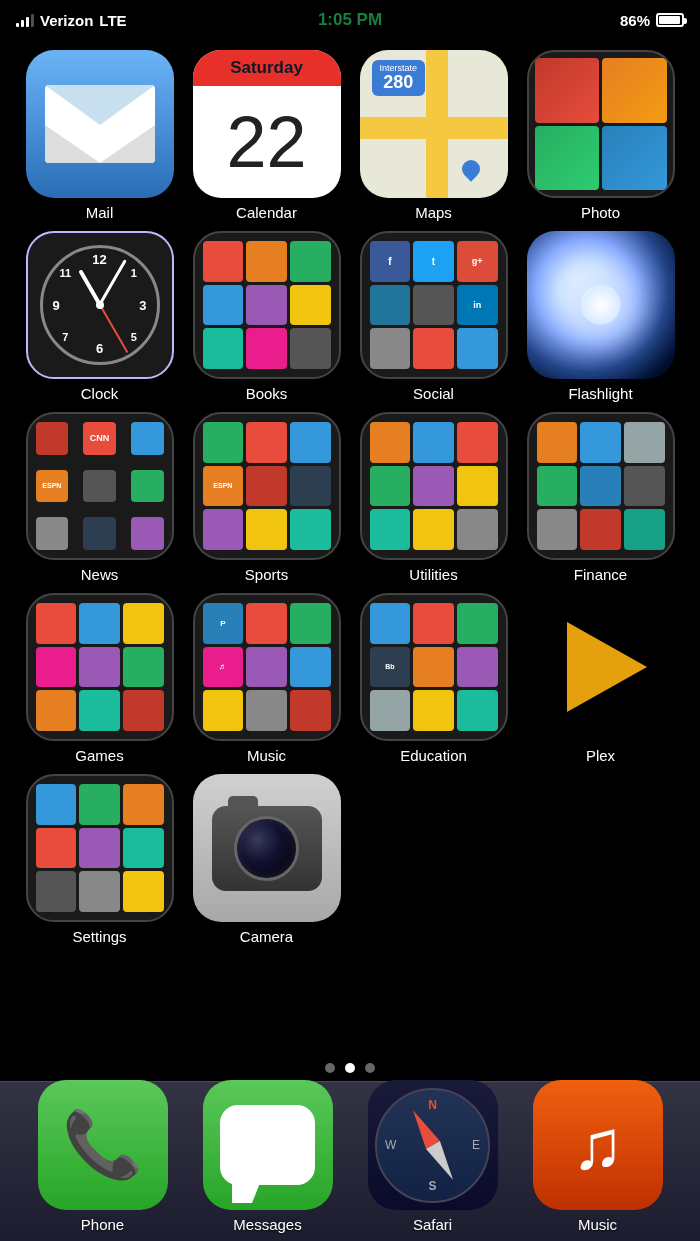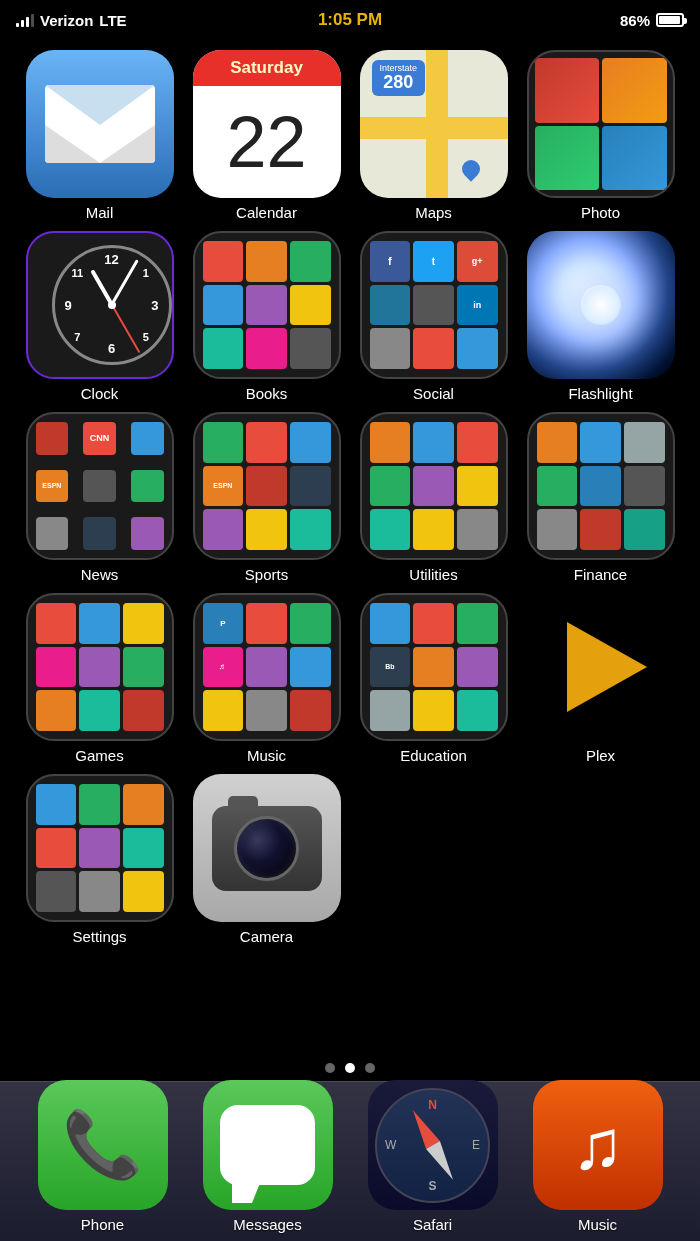--- a/index.html
+++ b/index.html
@@ -37,21 +37,21 @@
       align-items: flex-end;
       gap: 2px;
       height: 14px;
     }
     .signal-bars span {
       background: #fff;
       width: 3px;
       border-radius: 1px;
     }
     .status-center {
-      color: #eab308;
+      color: #15803d;
       font-size: 17px;
       font-weight: 600;
       position: absolute;
       left: 50%;
       transform: translateX(-50%);
     }
     .status-right {
       display: flex;
       align-items: center;
       gap: 6px;
@@ -155,21 +155,21 @@
 
     
     .icon-calendar {
       background: #fff;
       display: flex;
       flex-direction: column;
       overflow: hidden;
     }
     .cal-header {
       background: #e8302a;
-      color: #fef9c3;
+      color: #0f172a;
       font-size: 17px;
       font-weight: 600;
       text-align: center;
       padding: 6px 0;
       height: 36px;
       display: flex;
       align-items: center;
       justify-content: center;
     }
     .cal-body {
@@ -230,24 +230,24 @@
       width: 18px;
       height: 18px;
       background: #3a7bd5;
       border-radius: 50% 50% 50% 0;
       transform: rotate(-45deg);
     }
 
     
     .icon-clock {
       background: #1a1a1a;
-      border: 2px solid #6d28d9;
-      display: flex;
-      align-items: center;
-      justify-content: flex-end;
+      border: 2px solid #c4b5fd;
+      display: flex;
+      align-items: center;
+      justify-content: center;
     }
     .clock-face {
       width: 120px;
       height: 120px;
       border-radius: 50%;
       background: #1a1a1a;
       border: 3px solid #888;
       position: relative;
       display: flex;
       align-items: center;

